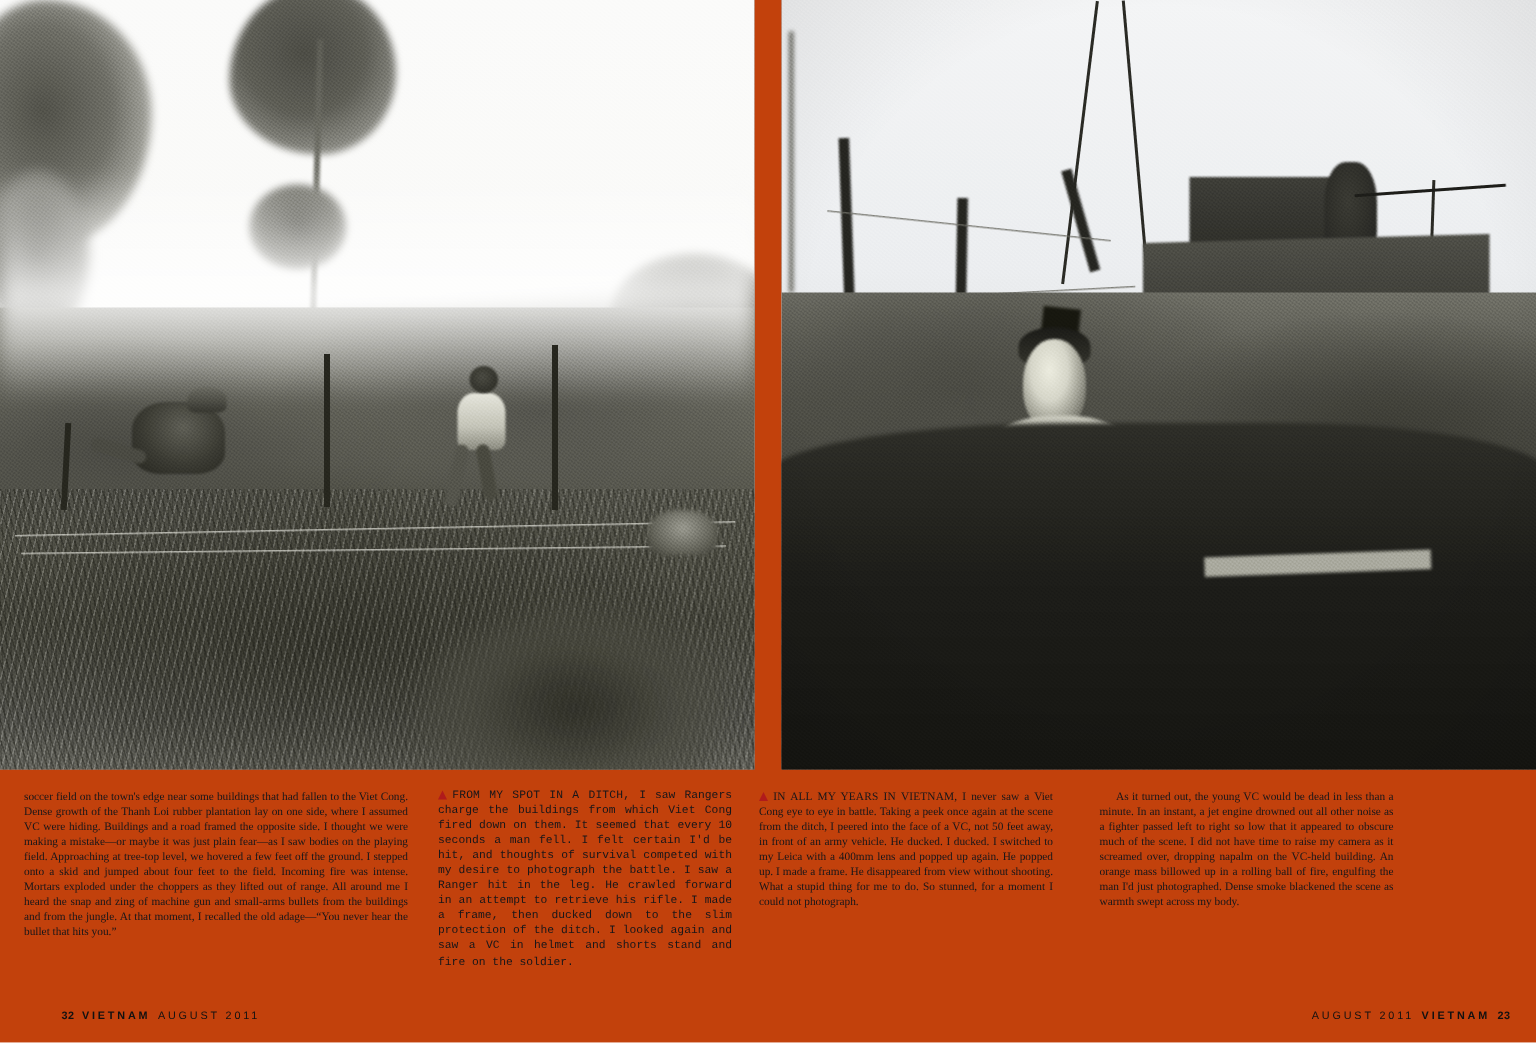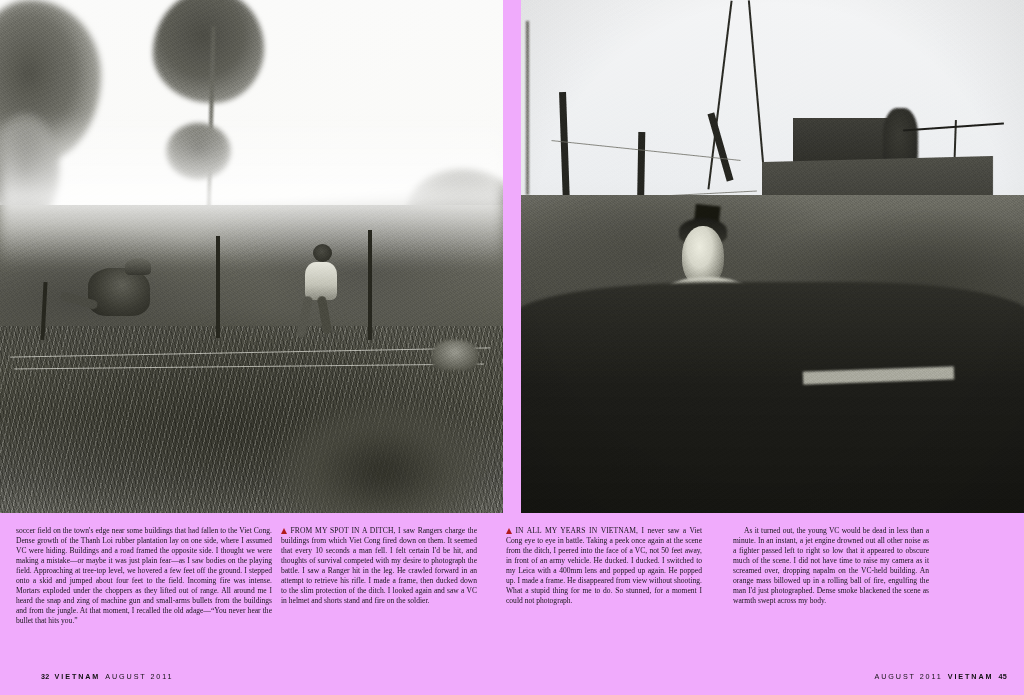--- a/index.html
+++ b/index.html
@@ -1,21 +1,21 @@
 <!DOCTYPE html>
 <html><head>
 <meta charset="utf-8">
 <style>
   html,body{margin:0;padding:0;}
   body{
     width:1024px;height:695px;overflow:hidden;background:#ffffff;
     font-family:"Liberation Serif", serif;
     -webkit-font-smoothing:antialiased;
   }
-  .spread{position:relative;width:1024px;height:695px;background:#f0abfc;}
+  .spread{position:relative;width:1024px;height:695px;background:#c2410c;}
 
   
   .photo{position:absolute;overflow:hidden;background:#9a9a9a;}
 
   #photo-left{left:0;top:0;width:503px;height:513px;}
   #photo-right{left:521px;top:0;width:503px;height:513px;}
 
   .ph-layer{position:absolute;inset:0;}
 
   
@@ -191,21 +191,21 @@
 
   
   .cols{position:absolute;left:0;top:526px;width:1024px;height:140px;}
   .col{
     position:absolute;top:0;
     font-size:7.55px;line-height:10.05px;
     color:#16161a;text-align:justify;
     font-family:"Liberation Serif", serif;
   }
   #col-1{left:16px;width:256px;}
-  #col-2{left:281px;width:196px;}
+  #col-2{left:292px;width:196px;font-family:Liberation Mono, monospace;}
   #col-3{left:506px;width:196px;}
   #col-4{left:733px;width:196px;}
 
   .col p{margin:0;}
   .col p.indent{text-indent:11px;}
   .tri{
     display:inline-block;width:0;height:0;
     border-left:3.6px solid transparent;border-right:3.6px solid transparent;
     border-bottom:6.2px solid #b01b1b;
     vertical-align:-0.5px;margin-right:3.5px;
@@ -318,15 +318,15 @@
     </div>
 
     <div class="col" id="col-4">
       <p class="indent">As it turned out, the young VC would be dead in less than a minute. In an instant, a jet engine drowned out all other noise as a fighter passed left to right so low that it appeared to obscure much of the scene. I did not have time to raise my camera as it screamed over, dropping napalm on the VC-held building. An orange mass billowed up in a rolling ball of fire, engulfing the man I'd just photographed. Dense smoke blackened the scene as warmth swept across my body.</p>
     </div>
 
   </div>
 
   <div class="footer" id="footer-left"><span class="f-num">32</span><span class="f-sp"></span><span class="f-mag">VIETNAM</span><span class="f-sp"></span><span class="f-date">AUGUST 2011</span></div>
 
-  <div class="footer" id="footer-right"><span class="f-date">AUGUST 2011</span><span class="f-sp"></span><span class="f-mag">VIETNAM</span><span class="f-sp"></span><span class="f-num">45</span></div>
+  <div class="footer" id="footer-right"><span class="f-date">AUGUST 2011</span><span class="f-sp"></span><span class="f-mag">VIETNAM</span><span class="f-sp"></span><span class="f-num">23</span></div>
 
 </div>
 
 </body></html>

